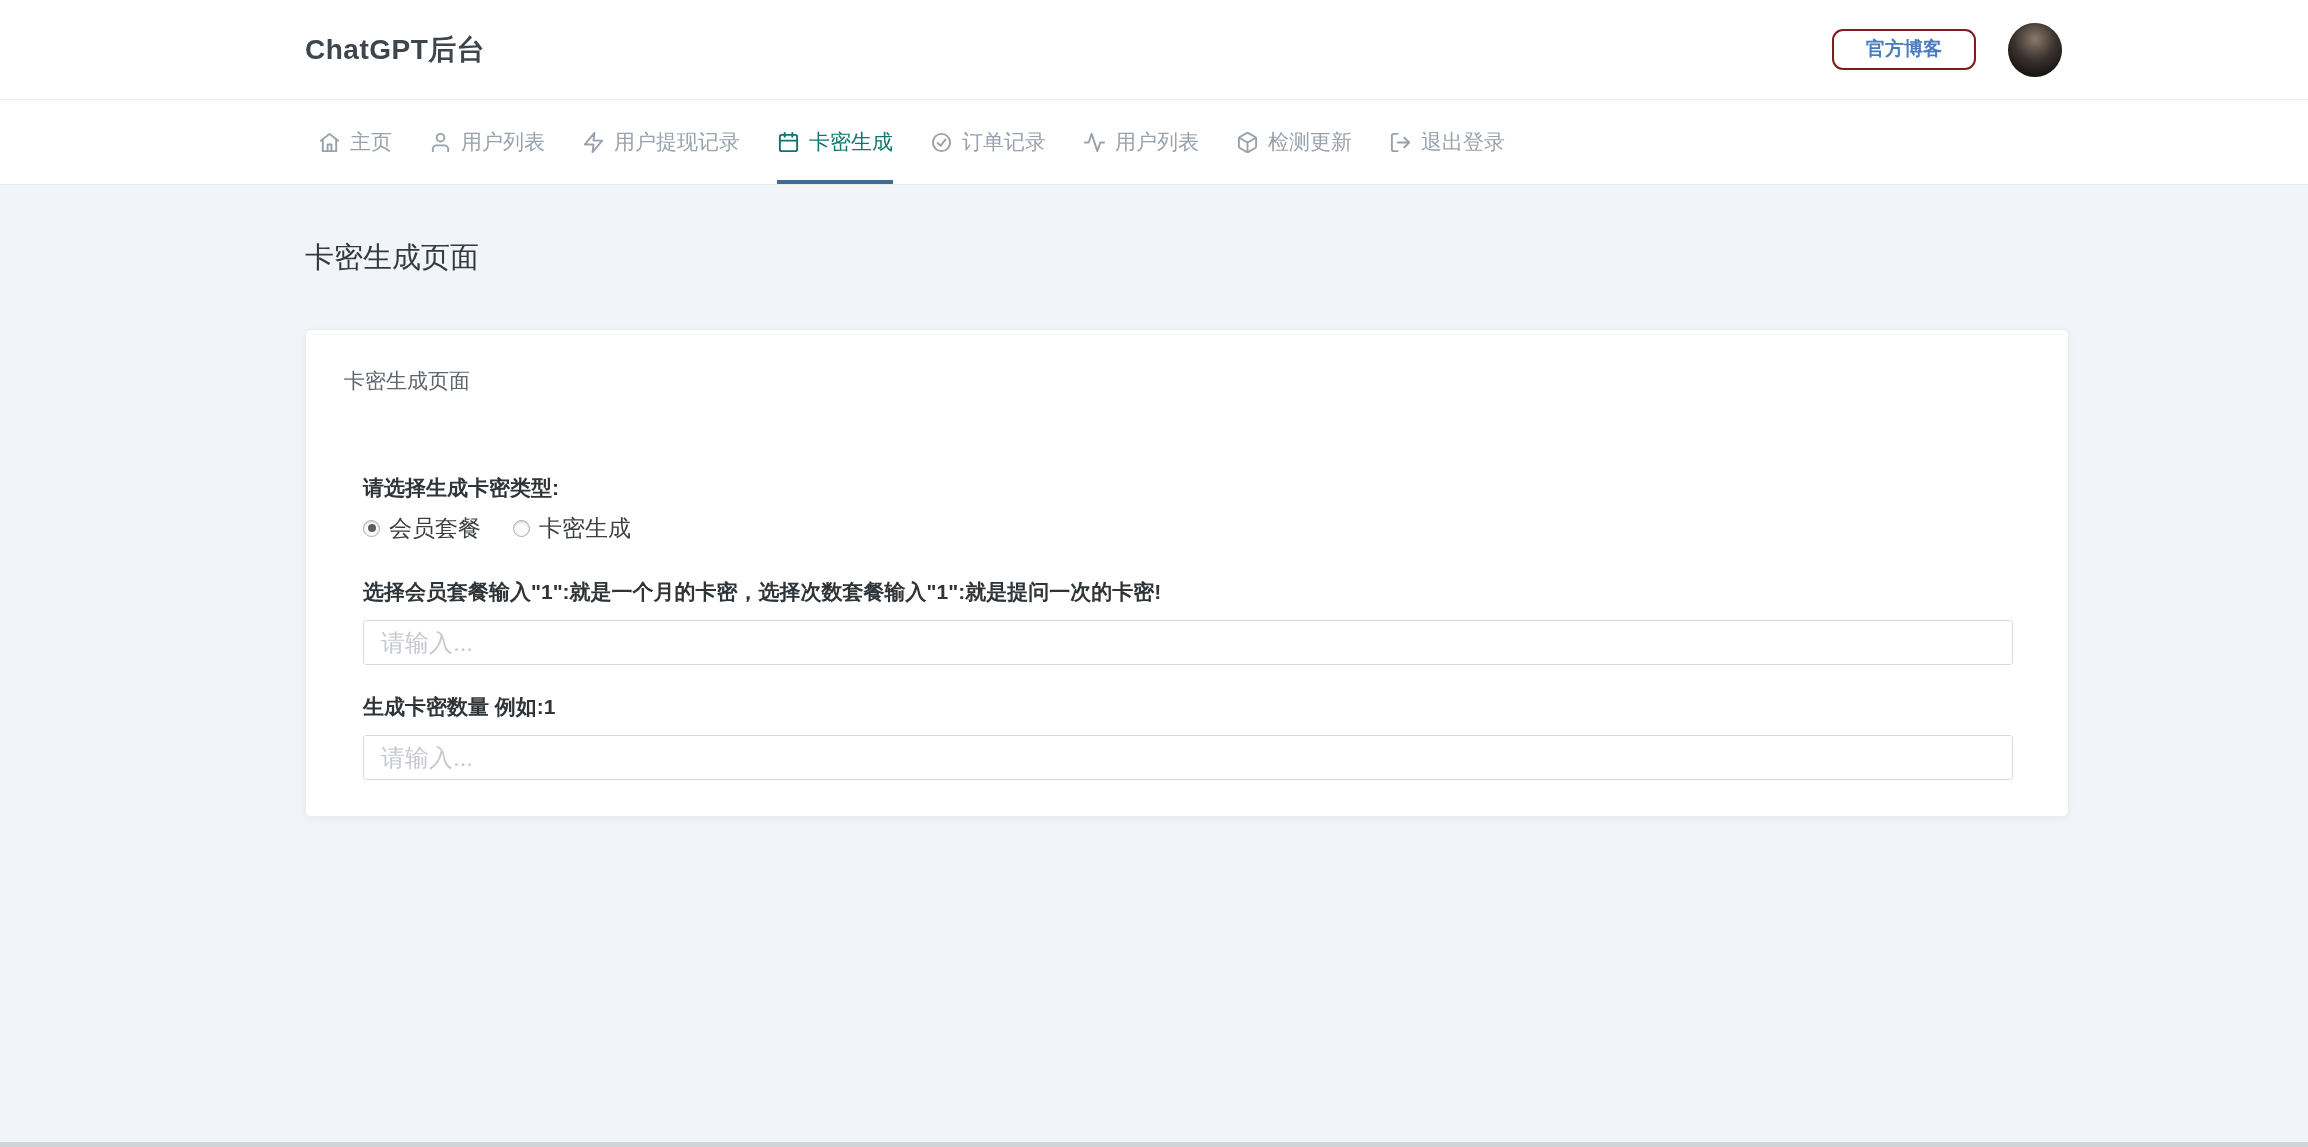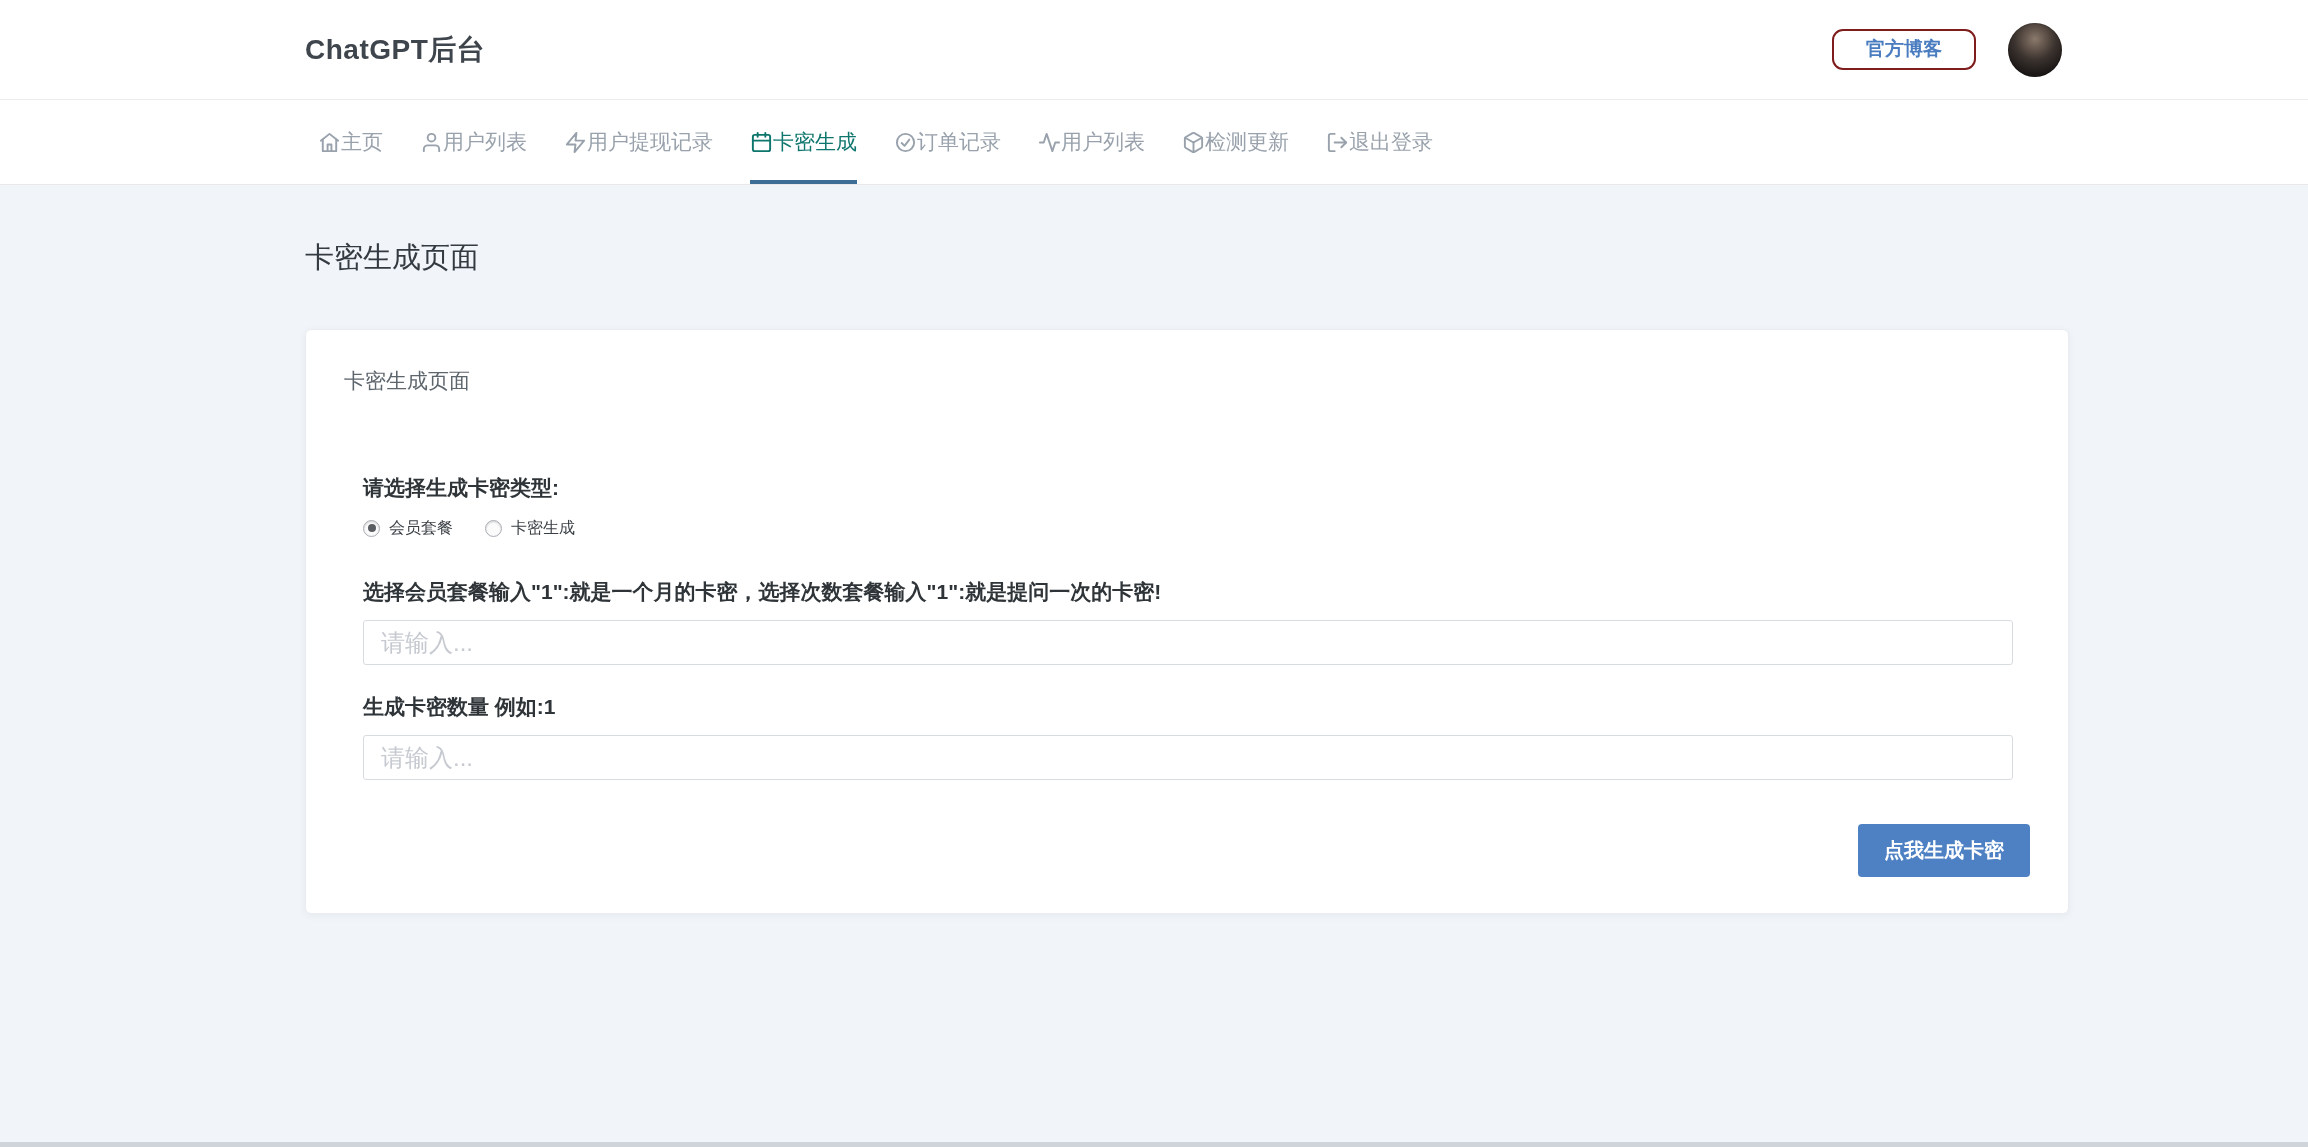--- a/index.html
+++ b/index.html
@@ -31,21 +31,21 @@
     box-shadow:inset 0 0 0 1px rgba(0,0,0,0.15);
     cursor:pointer;
   }
 
   
   .nav {
     height:85px; background:#ffffff; border-bottom:1px solid #e9e9e9;
     display:flex; align-items:stretch; padding:0 0 0 318px;
   }
   .nav-item {
-    display:flex; align-items:center; 
+    display:flex; align-items:center; gap:9px;
     margin-right:37px; cursor:pointer;
     color:#99a2ac; font-size:21px;
     border-bottom:4px solid transparent; padding-top:4px;
   }
   .nav-item .nicon { width:23px; height:23px; display:block; }
   .nav-item .nicon svg { width:23px; height:23px; stroke:currentColor; fill:none; stroke-width:2; stroke-linecap:round; stroke-linejoin:round; display:block; }
   .nav-item.active { color:#0f766e; border-bottom-color:#3d6f96; }
 
   
   .page { padding:53px 239px 0 305px; }
@@ -70,21 +70,21 @@
     width:17px; height:17px; border-radius:50%;
     border:1px solid #a9adb3; background:#fbfbfb;
     box-shadow:inset 0 1px 2px rgba(0,0,0,0.18);
     position:relative; cursor:pointer; margin:0;
   }
   .radio-group input[type=radio]:checked::after {
     content:""; position:absolute; left:50%; top:50%;
     width:8px; height:8px; border-radius:50%;
     background:#595d62; transform:translate(-50%,-50%);
   }
-  .radio-label { font-size:16px; color:#3a3f44; }
+  .radio-label { font-size:23px; color:#3a3f44; }
 
   .hint-label { margin-top:36px; }
   .text-input {
     margin-top:14px; display:block; width:1650px; height:45px;
     border:1px solid #d8dbdf; border-radius:3px; background:#ffffff;
     font-size:24px; color:#3a3f44; padding:0 17px;
     font-family:inherit; outline:none;
   }
   .text-input::placeholder { color:#c6cad0; }
   .count-label { margin-top:28px; }
@@ -219,21 +219,18 @@
           <span class="radio-label">卡密生成</span>
         </label>
       </div>
 
       <div class="flabel hint-label">选择会员套餐输入"1":就是一个月的卡密，选择次数套餐输入"1":就是提问一次的卡密!</div>
       <input class="text-input" type="text" placeholder="请输入..." style="">
 
       <div class="flabel count-label">生成卡密数量 例如:1</div>
       <input class="text-input" type="text" placeholder="请输入..." style="">
 
-      <div class="btn-row">
-        <button class="submit-btn">点我生成卡密</button>
-      </div>
 
     </div>
   </div>
 </div>
 
 <div class="bottom-strip"></div>
 
 </body></html>

